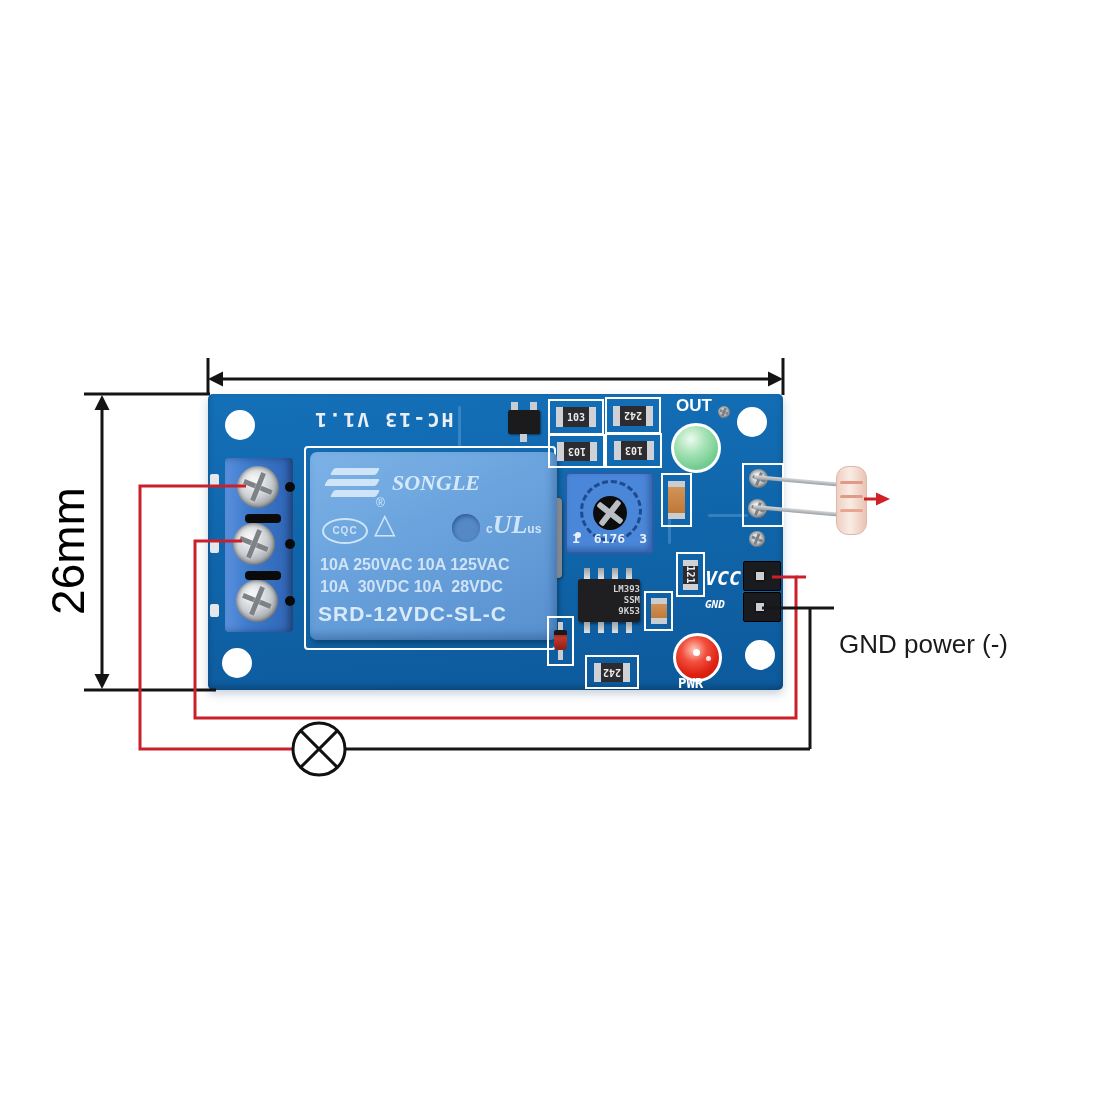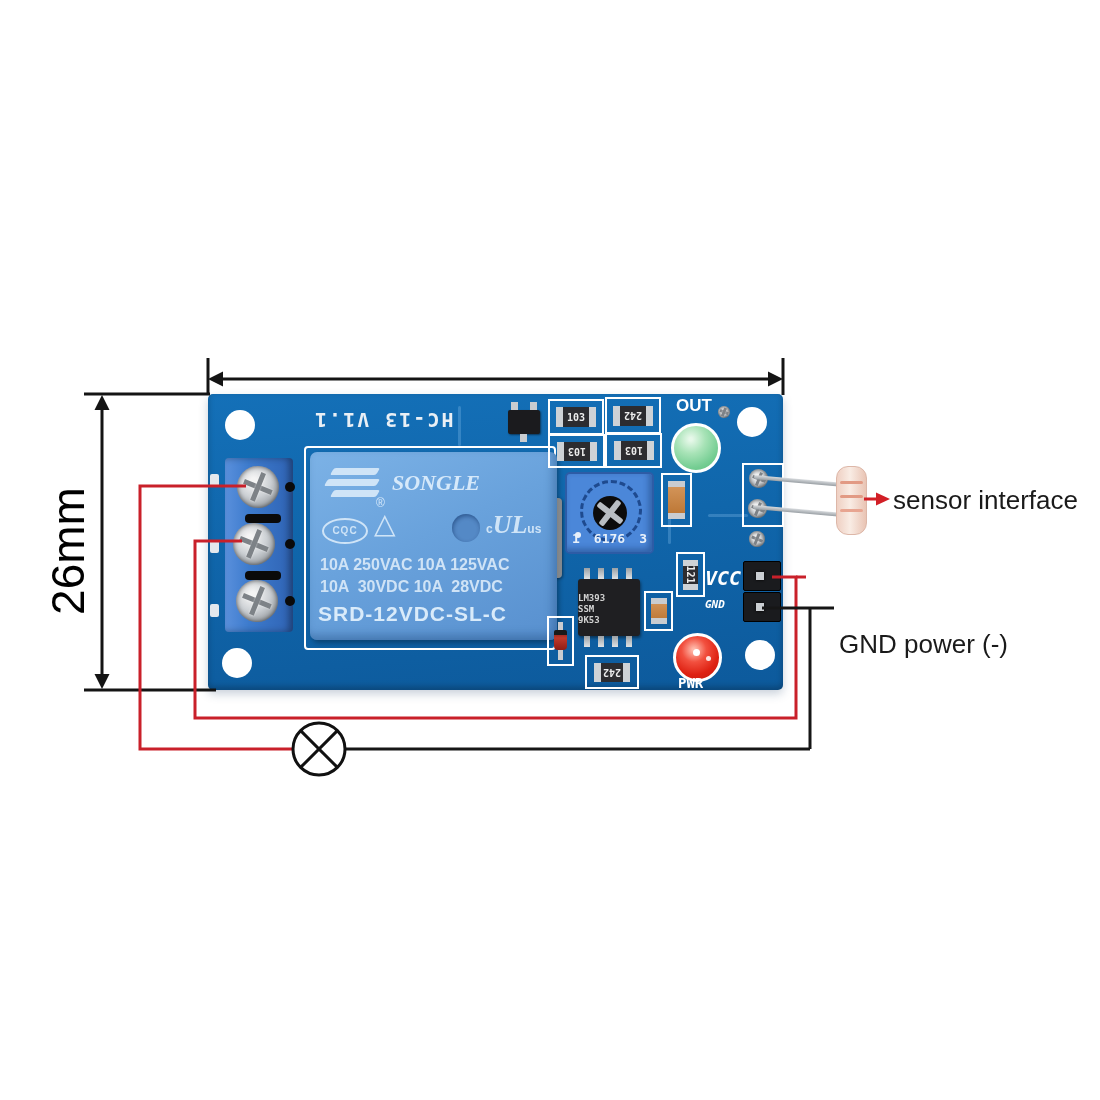--- a/index.html
+++ b/index.html
@@ -72,23 +72,23 @@
   .pot-dial{position:absolute;left:13px;top:6px;width:56px;height:56px;border-radius:50%;border:3px dashed #1e4a8f;}
   .pot-core{position:absolute;left:50%;top:50%;width:34px;height:34px;border-radius:50%;background:#0c0c0c;
        transform:translate(-50%,-50%);}
   .pot-core::before,.pot-core::after{content:"";position:absolute;left:50%;top:50%;background:#b9bec3;border-radius:2px;}
   .pot-core::before{width:30px;height:6px;transform:translate(-50%,-50%) rotate(38deg);}
   .pot-core::after{width:6px;height:30px;transform:translate(-50%,-50%) rotate(38deg);}
   .pot-dot{position:absolute;left:8px;bottom:14px;width:6px;height:6px;background:#e8f0fa;border-radius:50%;}
   .pot-lbl{position:absolute;left:5px;right:5px;bottom:6px;display:flex;justify-content:space-between;
        color:#e8f1fa;font:700 13px "DejaVu Sans Mono",monospace;}
   
-  .ic{position:absolute;left:370px;top:185px;width:62px;height:57px;background:#1f1f22;border-radius:3px;
-      box-shadow:1px 2px 3px rgba(0,0,0,.45);color:#d2d2d2;text-align:left;
-      font:700 9px/11px "DejaVu Sans Mono",monospace;padding-top:14px;box-sizing:border-box;}
+  .ic{position:absolute;left:370px;top:185px;width:62px;height:43px;background:#1f1f22;border-radius:3px;
+      box-shadow:1px 2px 3px rgba(0,0,0,.45);color:#d2d2d2;text-align:right;
+      font:700 9px/11px "DejaVu Sans Mono",monospace;padding-top:5px;box-sizing:border-box;}
   .icpin{position:absolute;width:6px;height:11px;background:linear-gradient(#9aa0a5,#dfe3e6);}
   
   .header{position:absolute;left:535px;width:36px;height:28px;background:#1a1b1e;border:1px solid #000;border-radius:2px;}
   .pin{position:absolute;left:12px;top:10px;width:8px;height:8px;background:#caced2;box-shadow:0 0 3px #000;}
   
   .sfoot{position:absolute;left:534px;top:69px;width:38px;height:60px;border:2px solid #fff;}
   .leg{position:absolute;height:4px;background:linear-gradient(#d8dbde,#9aa0a5);border-radius:2px;transform-origin:left center;}
   .ldr{position:absolute;left:836px;top:466px;width:29px;height:67px;border-radius:12px;
        background:linear-gradient(90deg,#efd0c3,#f9ece4 45%,#e9c4b4);border:1px solid #ddb7a8;}
   .ldr::before{content:"";position:absolute;left:3px;right:3px;top:14px;height:3px;background:#e29a84;border-radius:2px;
@@ -294,16 +294,15 @@
     </g>
 
     <g stroke="#d21f26" fill="#d21f26">
       <line x1="864" y1="499" x2="877" y2="499" stroke-width="3"></line>
       <polygon points="890,499 876,492.5 876,505.5" stroke="none"></polygon>
     </g>
   </svg>
 
   <div class="abs dim-label" style="left:68px;top:551px;transform:translate(-50%,-50%) rotate(-90deg);">26mm</div>
 
-  <div class="abs callout" style="left:893px;top:485px;">sensor interface</div>
   <div class="abs callout" style="left:839px;top:596px;margin-top:33px;">GND power (-)</div>
 
 </div>
 
 </body></html>

